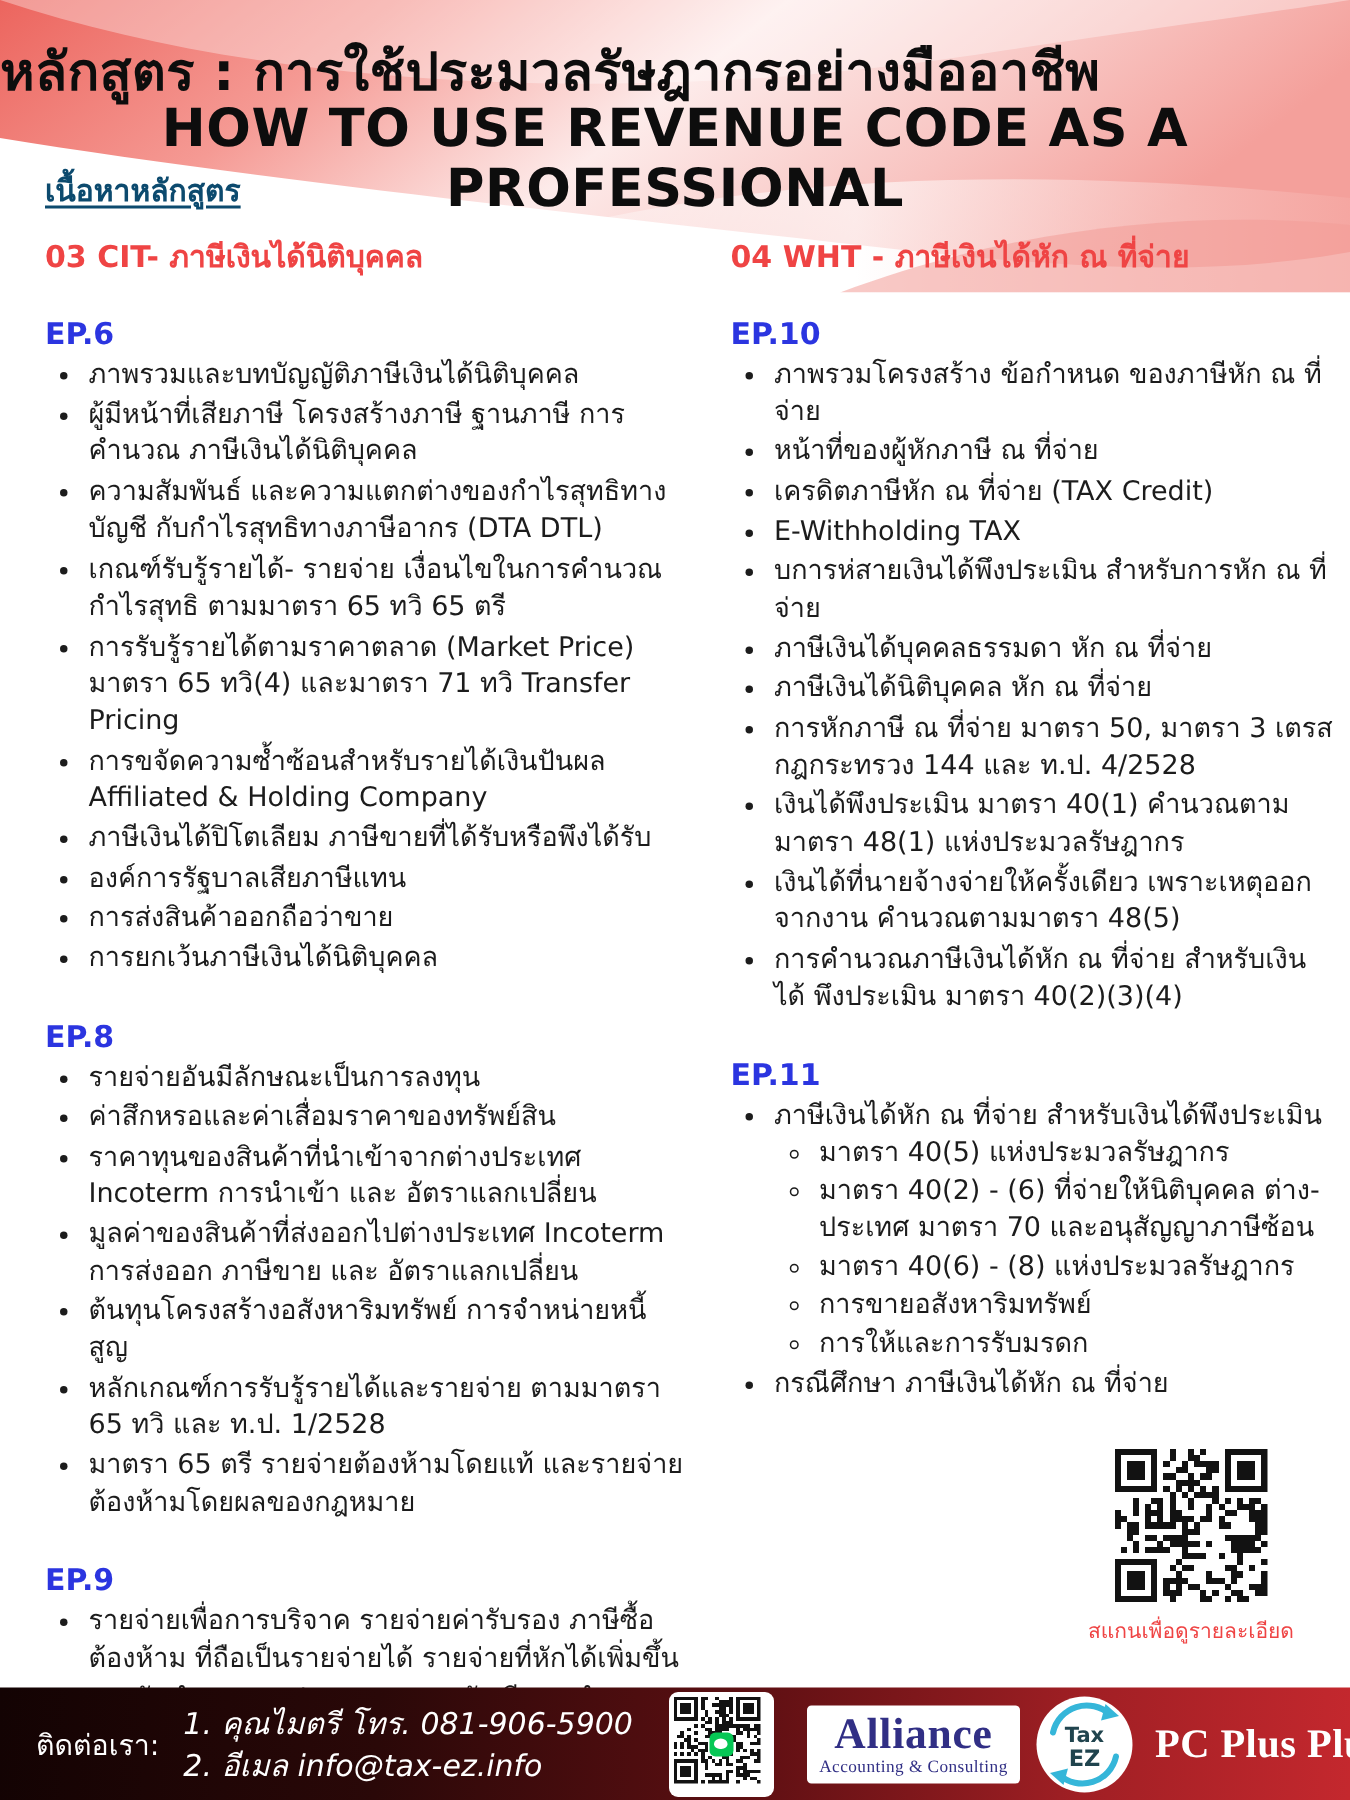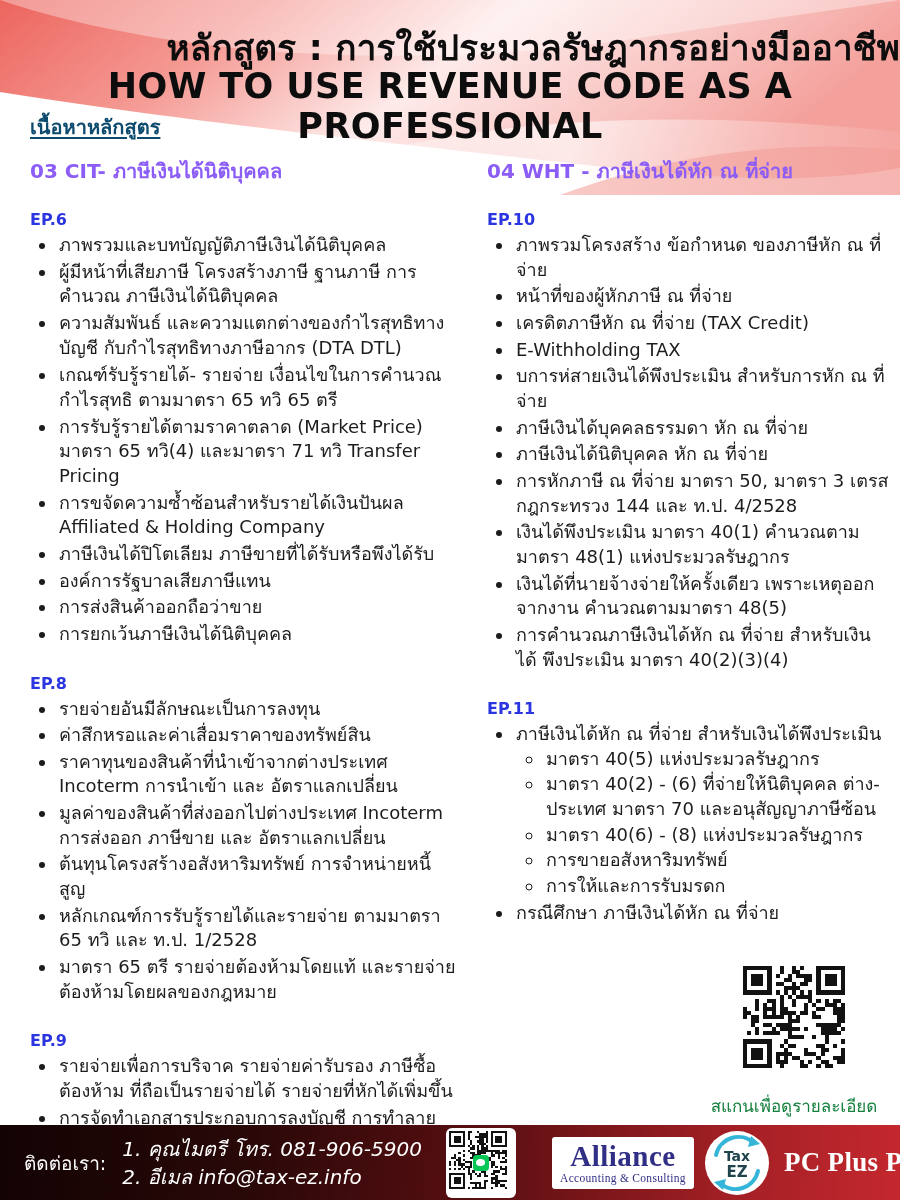--- a/index.html
+++ b/index.html
@@ -2,59 +2,59 @@
 <html><head>
 <meta charset="utf-8">
 <style>
   html,body{margin:0;padding:0;}
   body{width:900px;height:1200px;font-family:"DejaVu Sans","Liberation Sans",sans-serif;background:#fff;}
   #page{position:relative;width:900px;height:1200px;overflow:hidden;background:#fff;}
 
   
   #header{position:absolute;top:0;left:0;width:900px;height:195px;}
   #header svg{position:absolute;top:0;left:0;}
-  .title-th{position:absolute;top:20px;left:0;width:100%;text-align:right;
+  .title-th{position:absolute;top:20px;left:0;width:100%;text-align:left;
     font-size:35px;font-weight:800;color:#0d0d0d;letter-spacing:.2px;}
   .title-en{position:absolute;top:66px;left:0;width:100%;text-align:center;
     font-size:35px;font-weight:800;color:#0d0d0d;letter-spacing:.4px;}
   #content-heading{position:absolute;top:111px;left:30px;font-size:20px;font-weight:800;
     color:#0c4a6e;text-decoration:underline;text-underline-offset:3px;}
 
   
   .col{position:absolute;top:159px;font-size:18px;color:#1c1c1c;line-height:1.37;}
   #col-left{left:30px;width:426px;}
   #col-right{left:487px;width:404px;}
-  .col-title{font-size:20px;font-weight:800;color:#8b5cf6;line-height:1.2;}
-  .ep-label{font-size:16px;font-weight:800;color:#2b35e0;line-height:1.25;margin-top:27px;}
+  .col-title{font-size:20px;font-weight:800;color:#ef4444;line-height:1.2;}
+  .ep-label{font-size:20px;font-weight:800;color:#2b35e0;line-height:1.25;margin-top:27px;}
   .ep:first-of-type .ep-label{margin-top:1px;}
   ul.bullets{margin:3px 0 0 0;padding-left:27px;list-style:disc;}
   ul.bullets>li{margin-bottom:2px;padding-left:2px;overflow-wrap:break-word;}
   ul.sub{margin:0;padding-left:28px;list-style:circle;}
   ul.sub>li{margin-bottom:1px;padding-left:2px;}
 
   
   #qr-block{position:absolute;top:966px;left:688px;width:212px;display:flex;
     flex-direction:column;align-items:center;}
   #qr-main{width:102px;height:102px;}
-  #qr-caption{margin-top:24px;font-size:17px;color:#15803d;}
+  #qr-caption{margin-top:8px;font-size:14px;color:#ef4444;}
 
   
   #footer{position:absolute;top:1125px;left:0;width:900px;height:75px;
     background:linear-gradient(93deg,#130303 0%,#2a0808 28%,#5c0f12 55%,#a01f24 80%,#c4282e 100%);
     display:flex;align-items:center;color:#fff;}
   .contact-label{margin-left:24px;font-size:19px;flex:0 0 auto;}
   .contact-lines{margin-left:16px;font-size:20px;line-height:1.4;flex:0 0 auto;font-style:italic;}
   .line-qr{margin-left:24px;flex:0 0 auto;width:64px;height:64px;background:#fff;border-radius:6px;
     padding:3px;position:relative;}
   .line-qr svg{width:58px;height:58px;display:block;}
   .line-badge{position:absolute;top:50%;left:50%;transform:translate(-50%,-50%);
     width:16px;height:16px;background:#06c755;border-radius:4px;display:flex;
     align-items:center;justify-content:center;}
   .line-badge span{display:block;width:9px;height:7px;background:#fff;border-radius:50% 50% 45% 45%;}
-  .alliance-box{margin-left:36px;flex:0 0 auto;width:142px;height:52px;background:#fff;border-radius:3px;
+  .alliance-box{margin-left:22px;flex:0 0 auto;width:142px;height:52px;background:#fff;border-radius:3px;
     display:flex;flex-direction:column;align-items:center;justify-content:center;}
   .alliance-name{font-family:"Liberation Serif","DejaVu Serif",serif;font-size:29px;line-height:1;
     color:#312f85;font-weight:600;letter-spacing:.5px;}
   .alliance-sub{font-family:"Liberation Serif","DejaVu Serif",serif;font-size:11.5px;color:#312f85;
     margin-top:1px;letter-spacing:.3px;}
   .taxez{margin-left:10px;flex:0 0 auto;width:66px;height:66px;}
   .company{margin-left:14px;flex:0 0 auto;font-family:"Liberation Serif","DejaVu Serif",serif;
     font-weight:700;font-size:27px;letter-spacing:.3px;}
 </style>
 </head>

